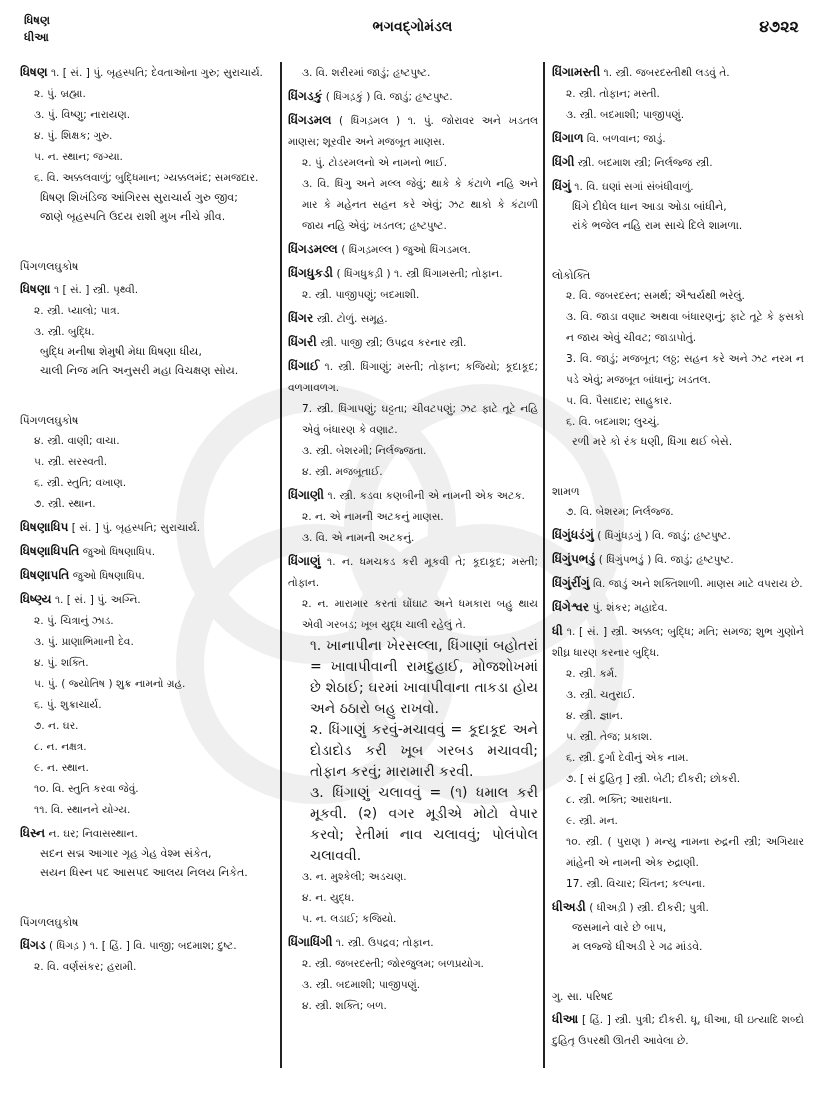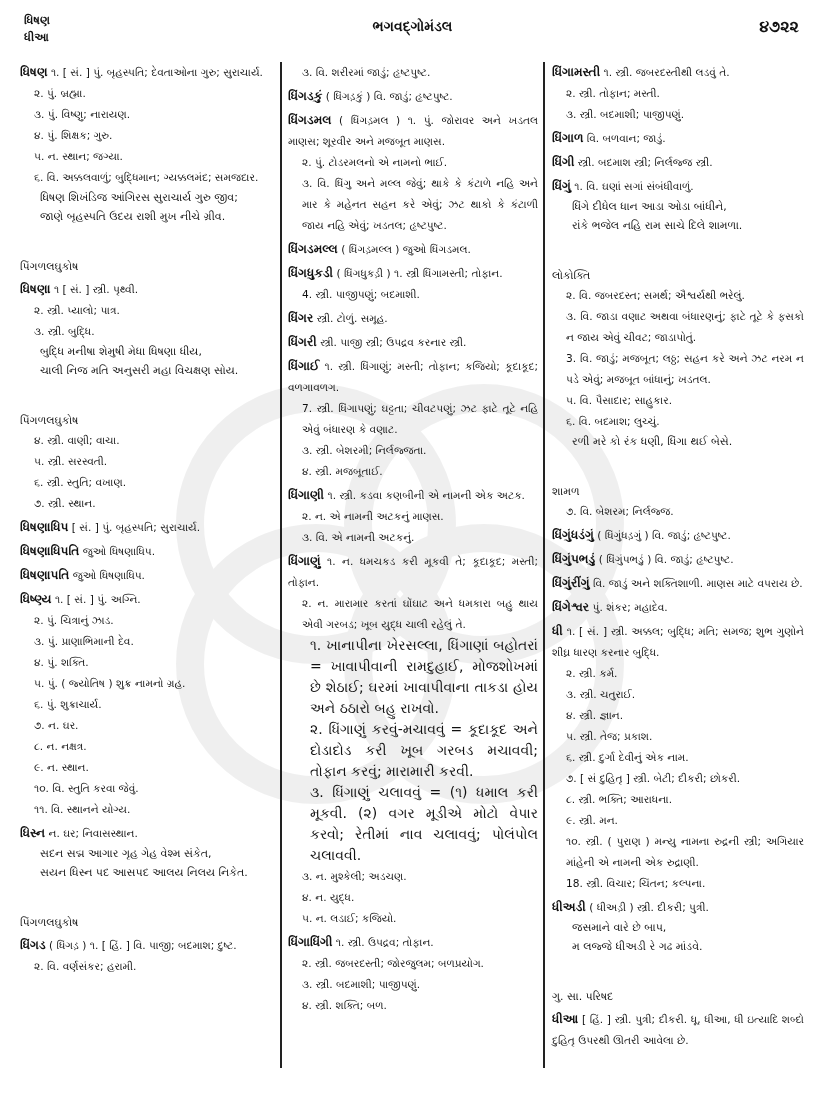--- a/index.html
+++ b/index.html
@@ -130,21 +130,21 @@
     <div class="entry">
       <div class="line"><span class="headword">ધિંગડમલ</span> <span class="first-line">( ધિંગડ઼મલ ) ૧. પું. જોરાવર અને ખડતલ માણસ; શૂરવીર અને મજબૂત માણસ.</span></div>
       <div class="sense">૨. પું. ટોડરમલનો એ નામનો ભાઈ.</div>
       <div class="sense">૩. વિ. ધિંગુ અને મલ્લ જેવું; થાકે કે કંટાળે નહિ અને માર કે મહેનત સહન કરે એવું; ઝટ થાકો કે કંટાળી જાય નહિ એવું; ખડતલ; હૃષ્ટપુષ્ટ.</div>
     </div>
     <div class="entry">
       <div class="line"><span class="headword">ધિંગડમલ્લ</span> <span class="first-line">( ધિંગડ઼મલ્લ ) જુઓ ધિંગડમલ.</span></div>
     </div>
     <div class="entry">
       <div class="line"><span class="headword">ધિંગધુકડી</span> <span class="first-line">( ધિંગધુકડ઼ી ) ૧. સ્ત્રી ધિંગામસ્તી; તોફાન.</span></div>
-      <div class="sense">4. સ્ત્રી. પાજીપણું; બદમાશી.</div>
+      <div class="sense">૨. સ્ત્રી. પાજીપણું; બદમાશી.</div>
     </div>
     <div class="entry">
       <div class="line"><span class="headword">ધિંગર</span> <span class="first-line">સ્ત્રી. ટોળું. સમૂહ.</span></div>
     </div>
     <div class="entry">
       <div class="line"><span class="headword">ધિંગરી</span> <span class="first-line">સ્ત્રી. પાજી સ્ત્રી; ઉપદ્રવ કરનાર સ્ત્રી.</span></div>
     </div>
     <div class="entry">
       <div class="line"><span class="headword">ધિંગાઈ</span> <span class="first-line">૧. સ્ત્રી. ધિંગાણું; મસ્તી; તોફાન; કજિયો; કૂદાકૂદ; વળગાવળગ.</span></div>
       <div class="sense">7. સ્ત્રી. ધિંગાપણું; ઘટ્ટતા; ચીવટપણું; ઝટ ફાટે તૂટે નહિ એવું બંધારણ કે વણાટ.</div>
@@ -215,21 +215,21 @@
       <div class="line"><span class="headword">ધી</span> <span class="first-line">૧. [ સં. ] સ્ત્રી. અક્કલ; બુદ્ધિ; મતિ; સમજ; શુભ ગુણોને શીઘ્ર ધારણ કરનાર બુદ્ધિ.</span></div>
       <div class="sense">૨. સ્ત્રી. કર્મ.</div>
       <div class="sense">૩. સ્ત્રી. ચતુરાઈ.</div>
       <div class="sense">૪. સ્ત્રી. જ્ઞાન.</div>
       <div class="sense">૫. સ્ત્રી. તેજ; પ્રકાશ.</div>
       <div class="sense">૬. સ્ત્રી. દુર્ગા દેવીનું એક નામ.</div>
       <div class="sense">૭. [ સં દુહિતૃ ] સ્ત્રી. બેટી; દીકરી; છોકરી.</div>
       <div class="sense">૮. સ્ત્રી. ભક્તિ; આરાધના.</div>
       <div class="sense">૯. સ્ત્રી. મન.</div>
       <div class="sense">૧૦. સ્ત્રી. ( પુરાણ ) મન્યુ નામના રુદ્રની સ્ત્રી; અગિયાર માંહેની એ નામની એક રુદ્રાણી.</div>
-      <div class="sense">18. સ્ત્રી. વિચાર; ચિંતન; કલ્પના.</div>
+      <div class="sense">17. સ્ત્રી. વિચાર; ચિંતન; કલ્પના.</div>
     </div>
     <div class="entry">
       <div class="line"><span class="headword">ધીઅડી</span> <span class="first-line">( ધીઅડ઼ી ) સ્ત્રી. દીકરી; પુત્રી.</span></div>
       <div class="quote">જસમાને વારે છે બાપ,</div>
       <div class="quote">મ લજ્જે ધીઅડી રે ગઢ માંડવે.</div>
       <div class="source">ગુ. સા. પરિષદ</div>
     </div>
     <div class="entry">
       <div class="line"><span class="headword">ધીઆ</span> <span class="first-line">[ હિં. ] સ્ત્રી. પુત્રી; દીકરી. ધૂ, ધીઆ, ધી ઇત્યાદિ શબ્દો દુહિતૃ ઉપરથી ઊતરી આવેલા છે.</span></div>
     </div>

